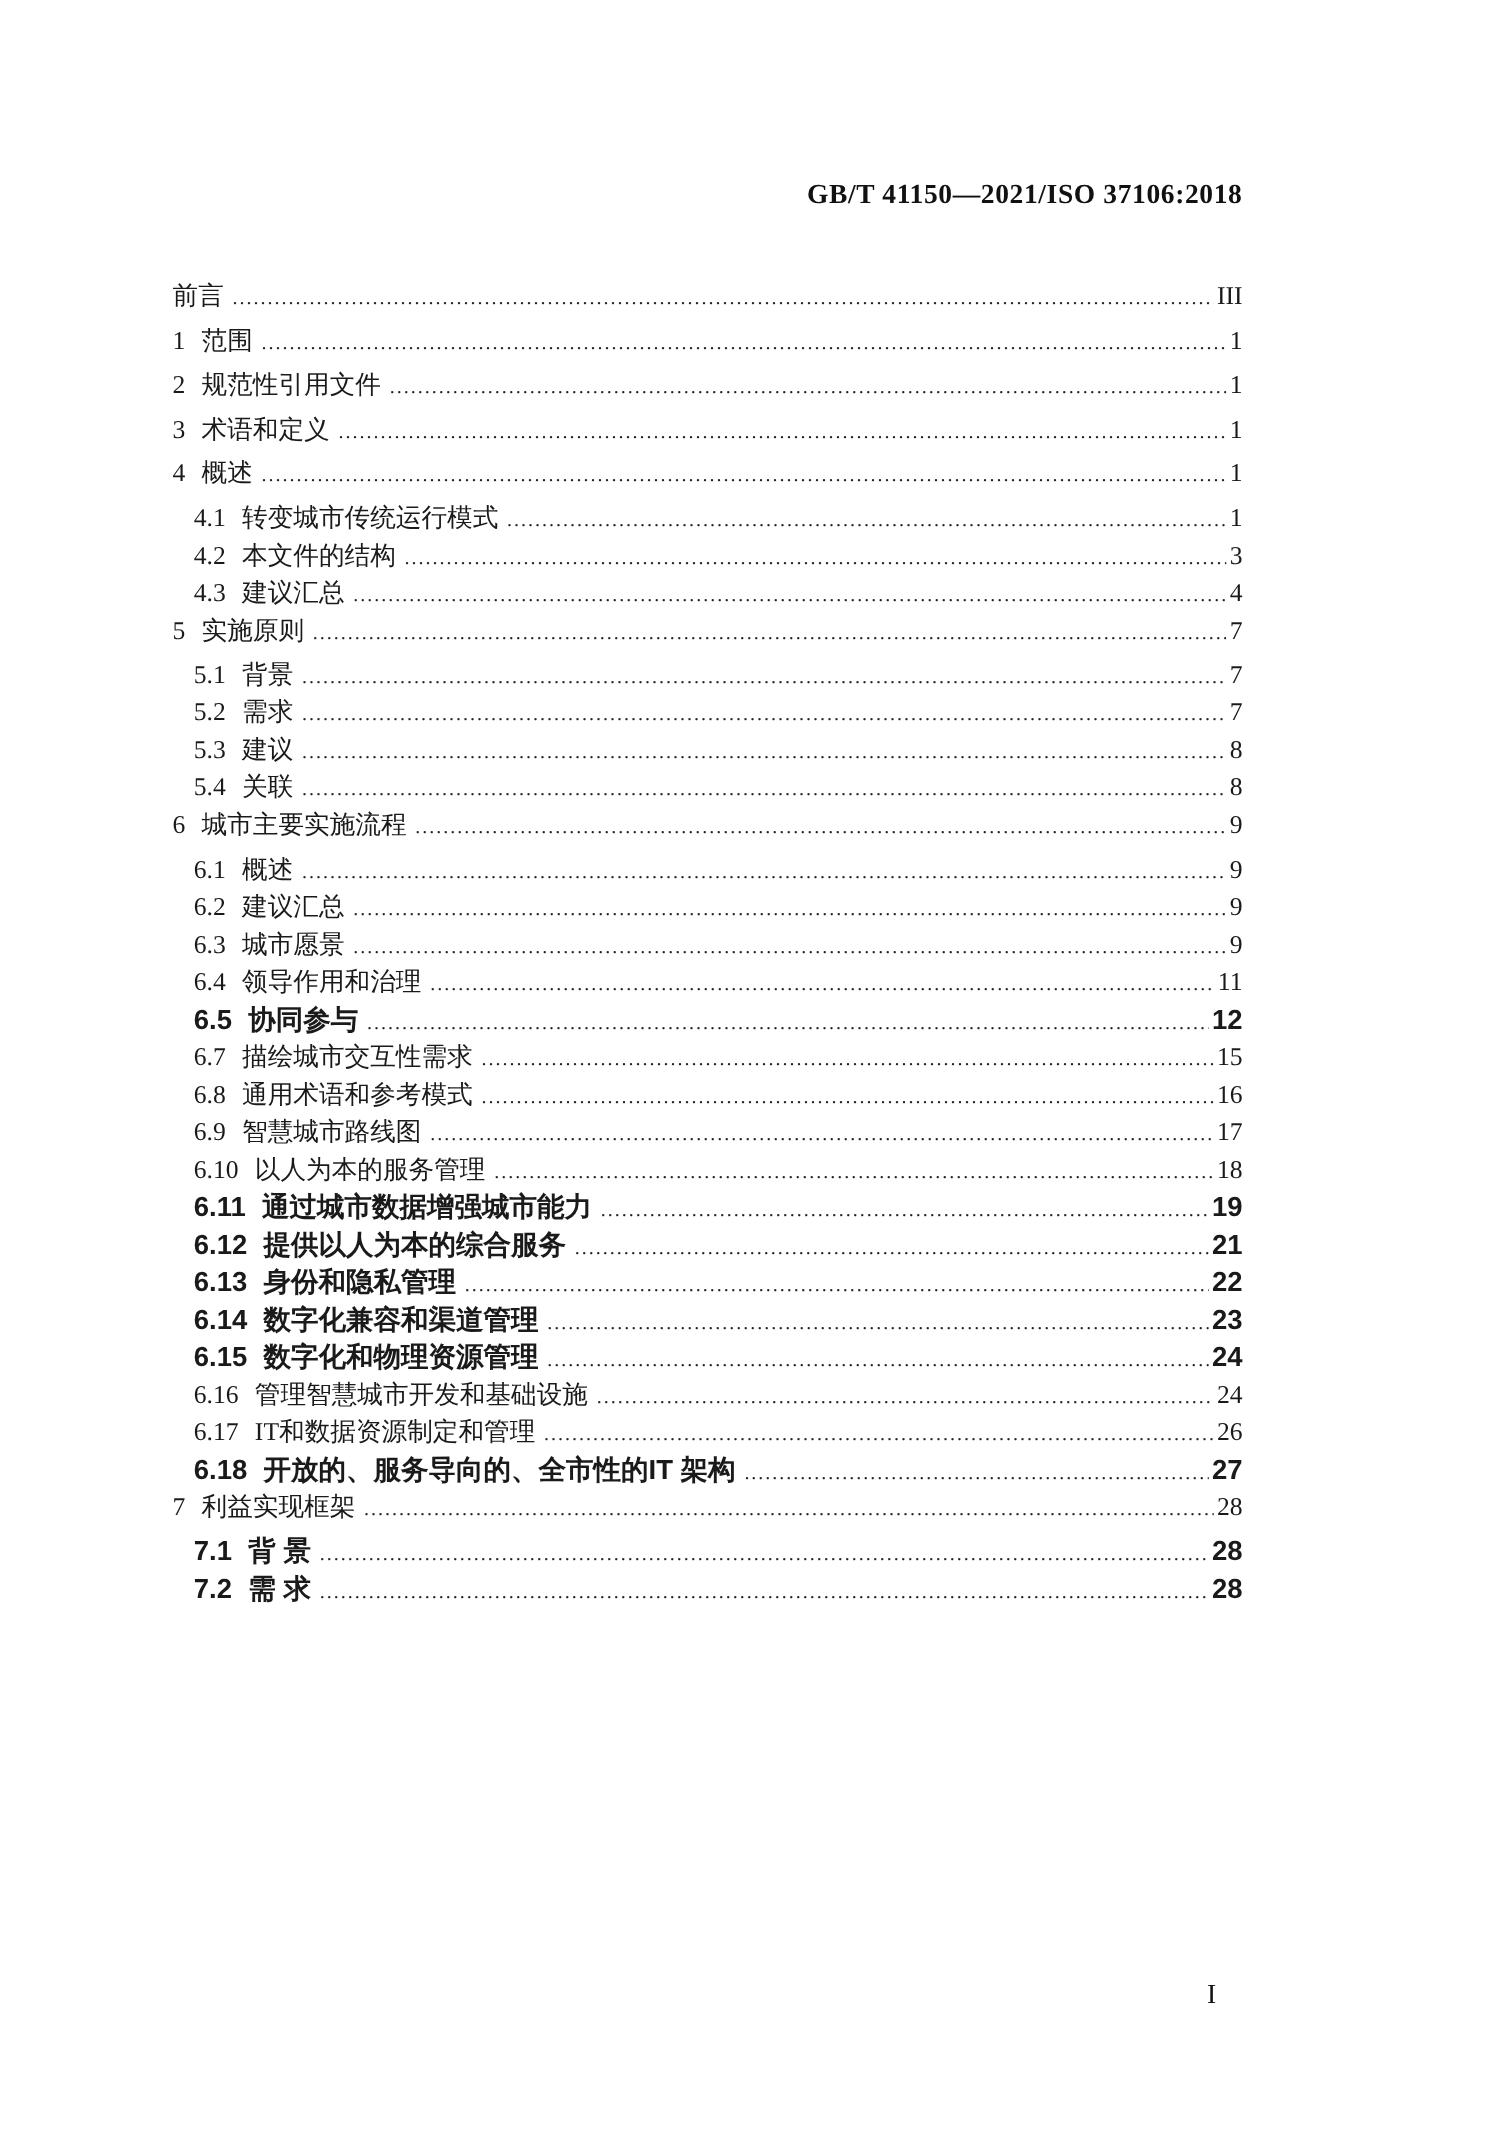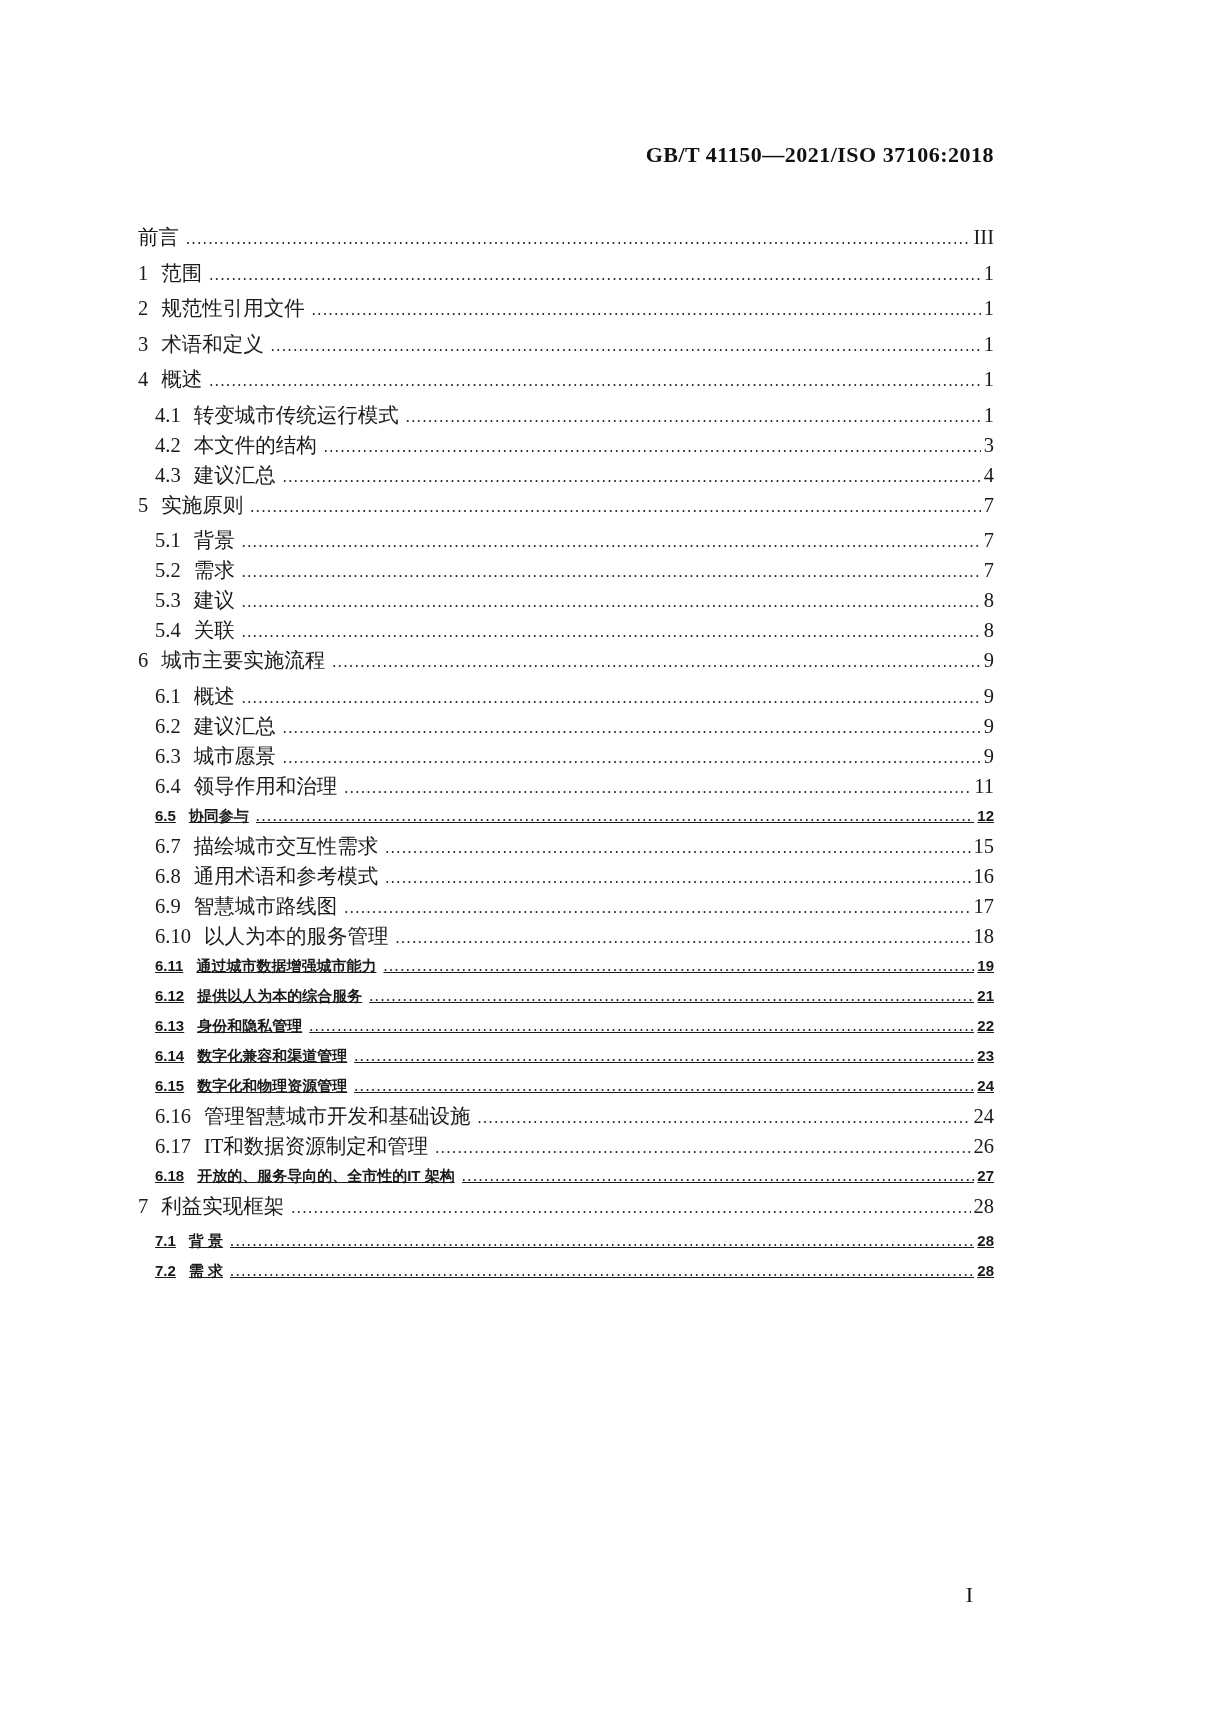--- a/index.html
+++ b/index.html
@@ -42,22 +42,21 @@
     font-size: 20.5px;
     height: 30px;
     line-height: 26px;
   }
   .toc-row.level0 {
     height: 35.5px;
   }
   .toc-row.bold {
     font-weight: bold;
     font-family: "Liberation Sans", "DejaVu Sans", sans-serif;
-    font-size: 15px;
-    text-decoration: underline;
+    font-size: 22px;
   }
   .num {
     margin-right: 13px;
     white-space: nowrap;
   }
   .num:empty {
     margin-right: 0;
   }
   .toc-row.level1 {
     padding-left: 17px;

